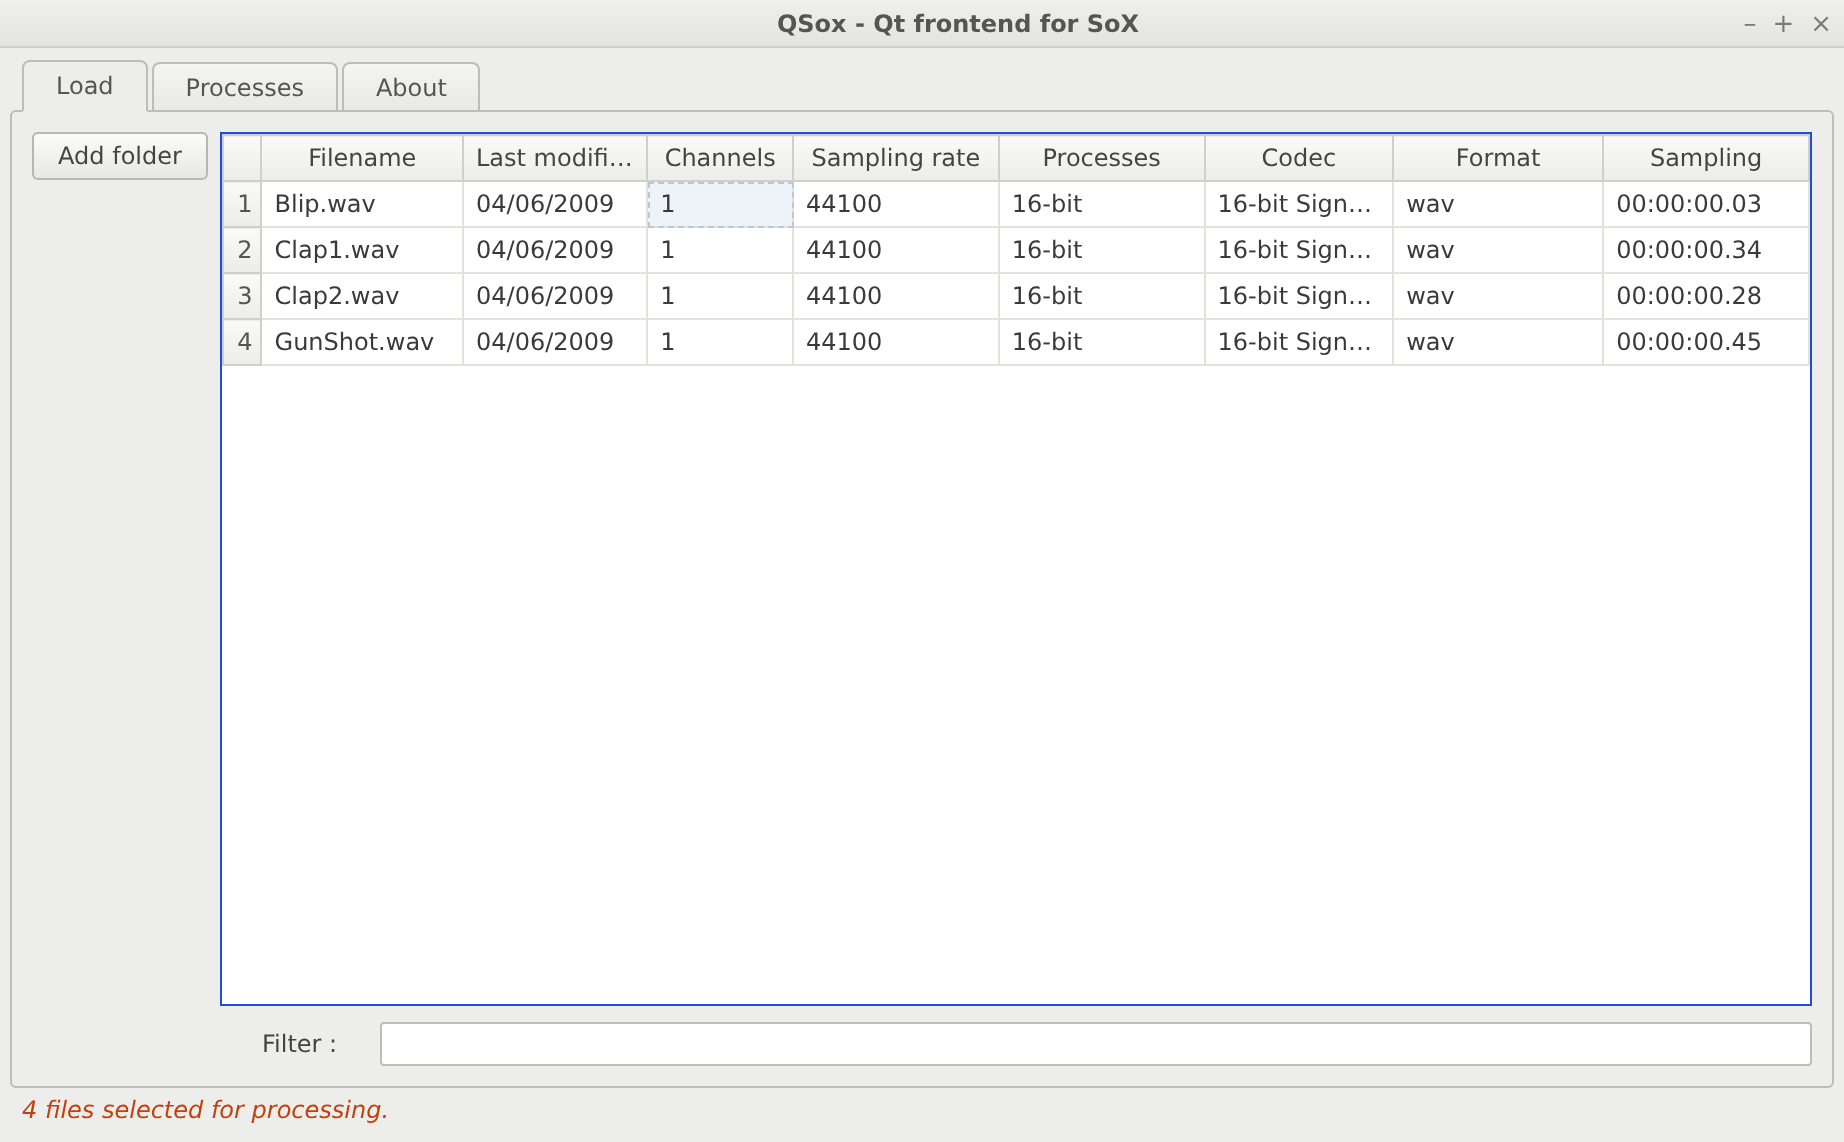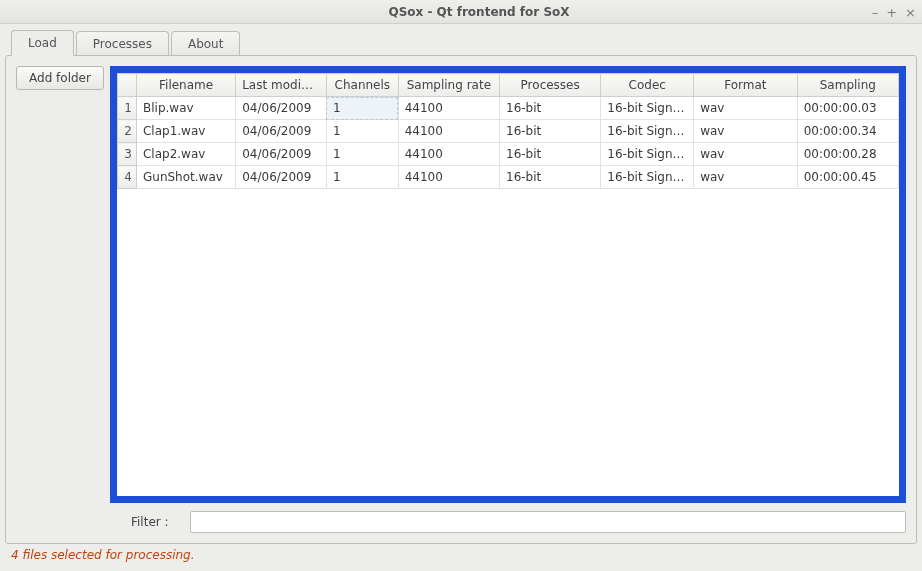--- a/index.html
+++ b/index.html
@@ -112,21 +112,21 @@
     align-items: center;
     justify-content: center;
     cursor: default;
     padding: 0 4px;
     white-space: nowrap;
   }
 
   
   .table-wrap {
     flex: 1;
-    border: 7px solid #1d4ed8;
+    border: 1px solid #1d4ed8;
     background: #ffffff;
     display: flex;
     flex-direction: column;
     min-height: 0;
   }
   table {
     border-collapse: collapse;
     width: 100%;
     table-layout: fixed;
   }

